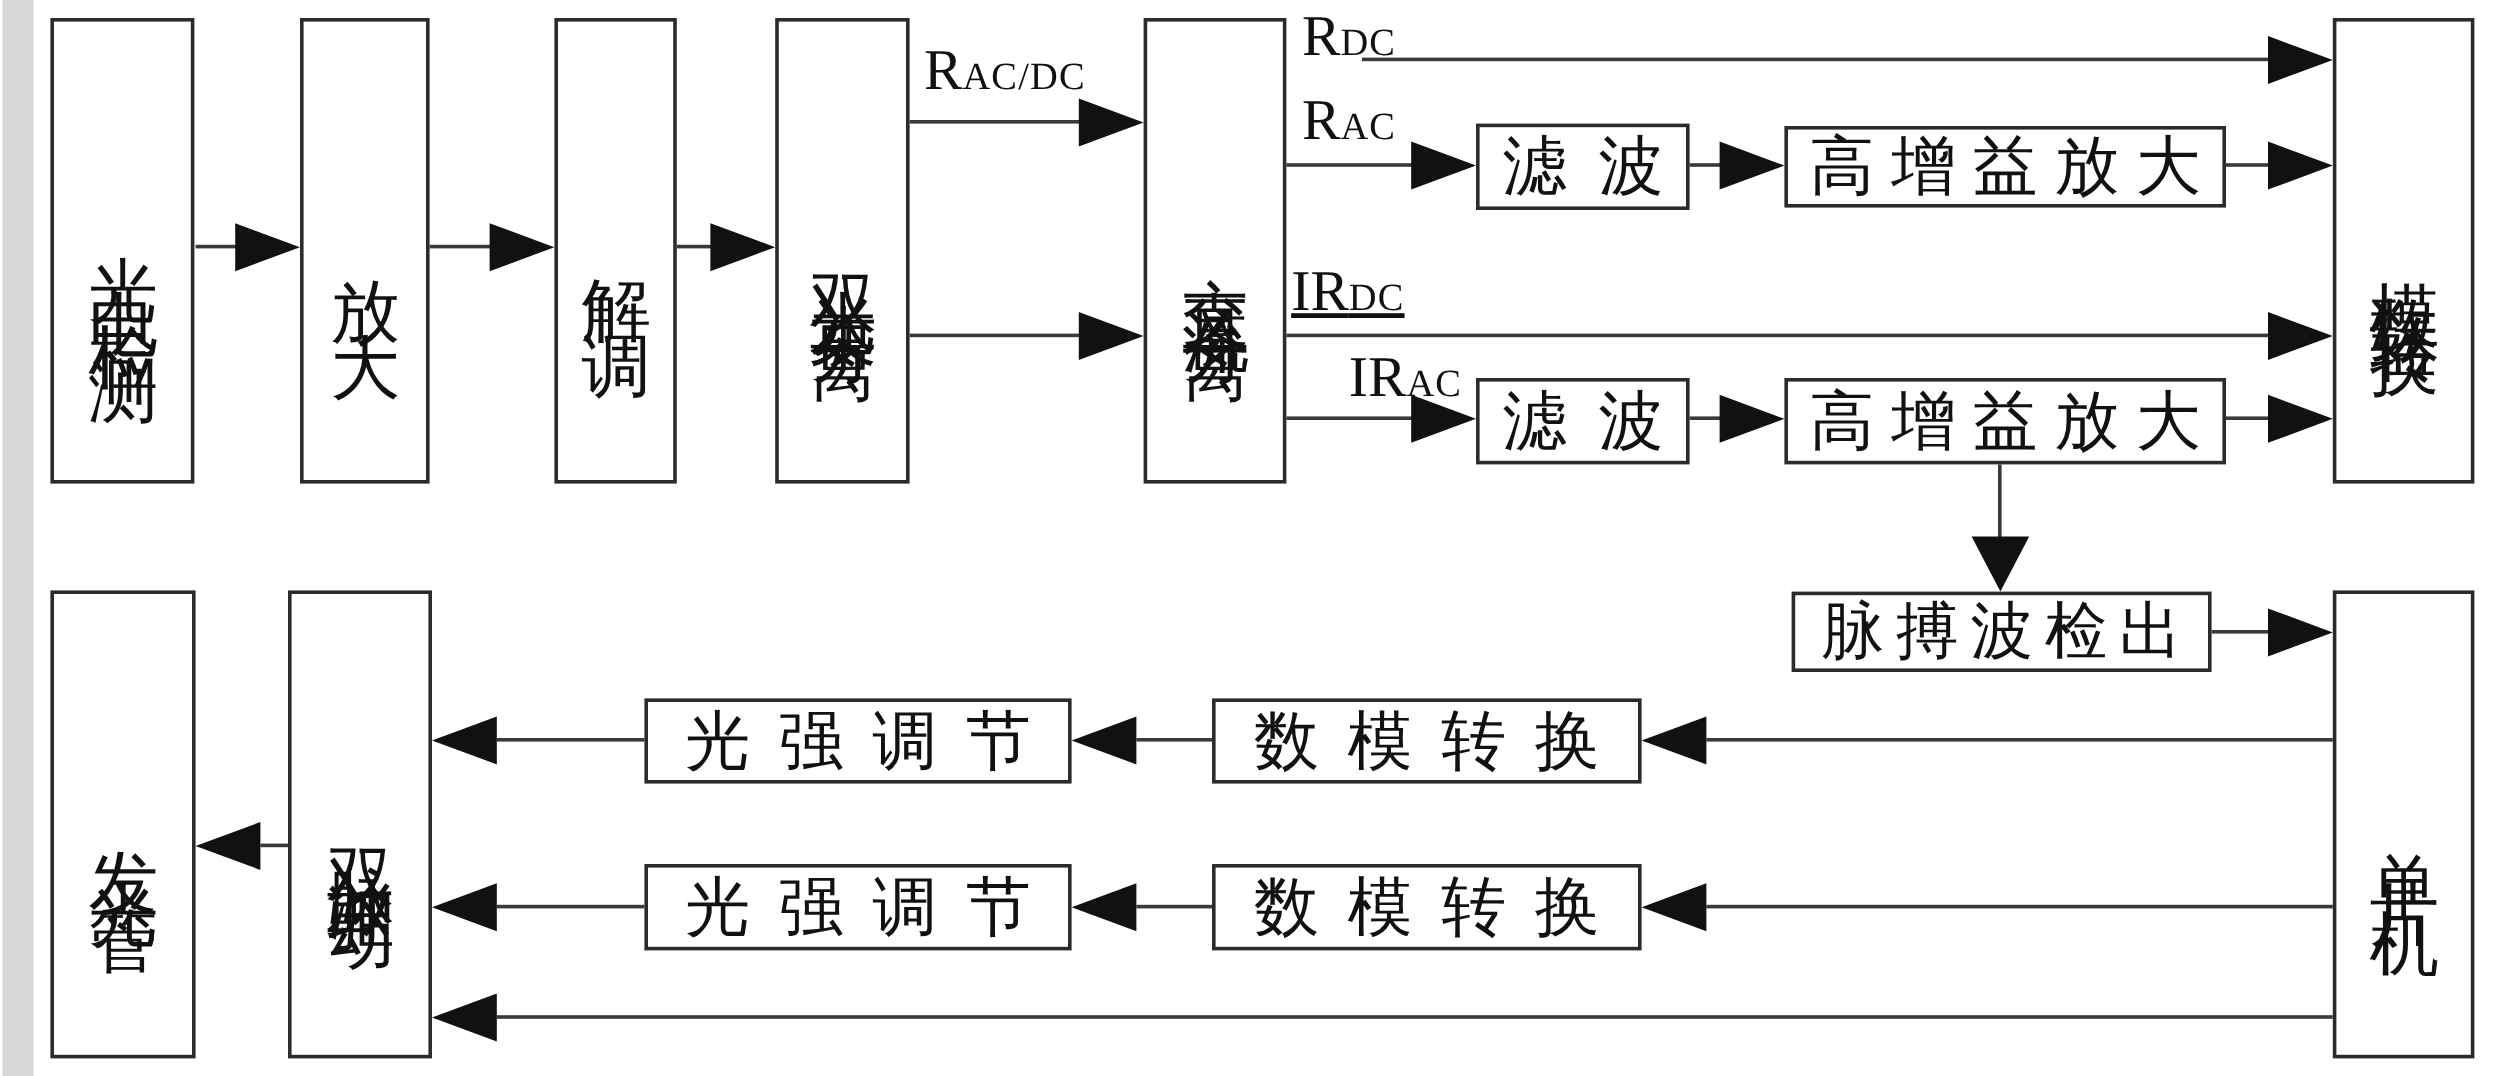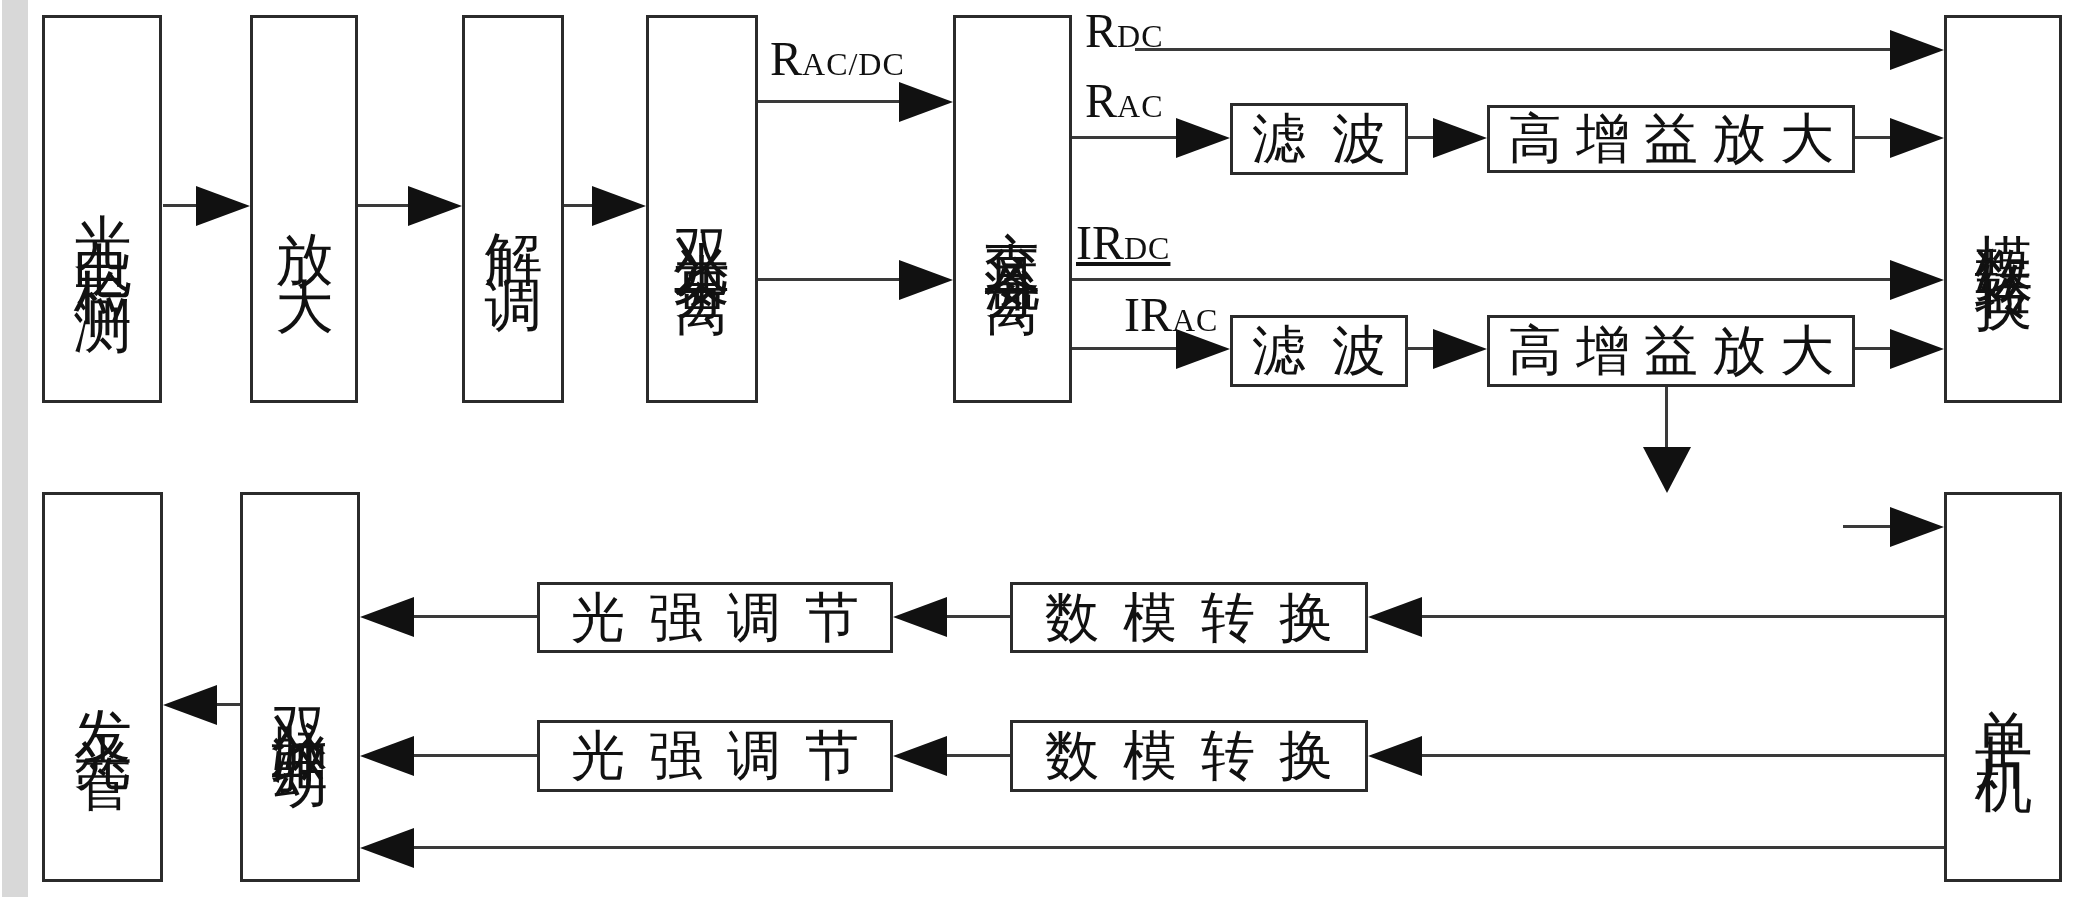--- a/index.html
+++ b/index.html
@@ -100,20 +100,23 @@
   </div>
   <div class="box" style="left:1010px;top:582px;width:358px;height:71px;">
     <span class="htext" style="letter-spacing:24px;padding-left:24px;">数模转换</span>
   </div>
   <div class="box" style="left:537px;top:720px;width:356px;height:72px;">
     <span class="htext" style="letter-spacing:24px;padding-left:24px;">光强调节</span>
   </div>
   <div class="box" style="left:1010px;top:720px;width:358px;height:72px;">
     <span class="htext" style="letter-spacing:24px;padding-left:24px;">数模转换</span>
   </div>
+  <div class="box" style="left:1493px;top:493px;width:350px;height:67px;">
+    <span class="htext" style="font-size:52px;letter-spacing:10px;padding-left:10px;">脉搏波检出</span>
+  </div>
   <div class="box" style="left:1944px;top:492px;width:118px;height:390px;">
     <span class="vtext" style="letter-spacing:24px;padding-top:24px;">单片机</span>
   </div>
 
   <div class="sig" style="left:770px;top:34px;">
     <span>R</span><span class="sub">AC/DC</span>
   </div>
   <div class="sig" style="left:1085px;top:6px;">
     <span>R</span><span class="sub">DC</span>
   </div>

